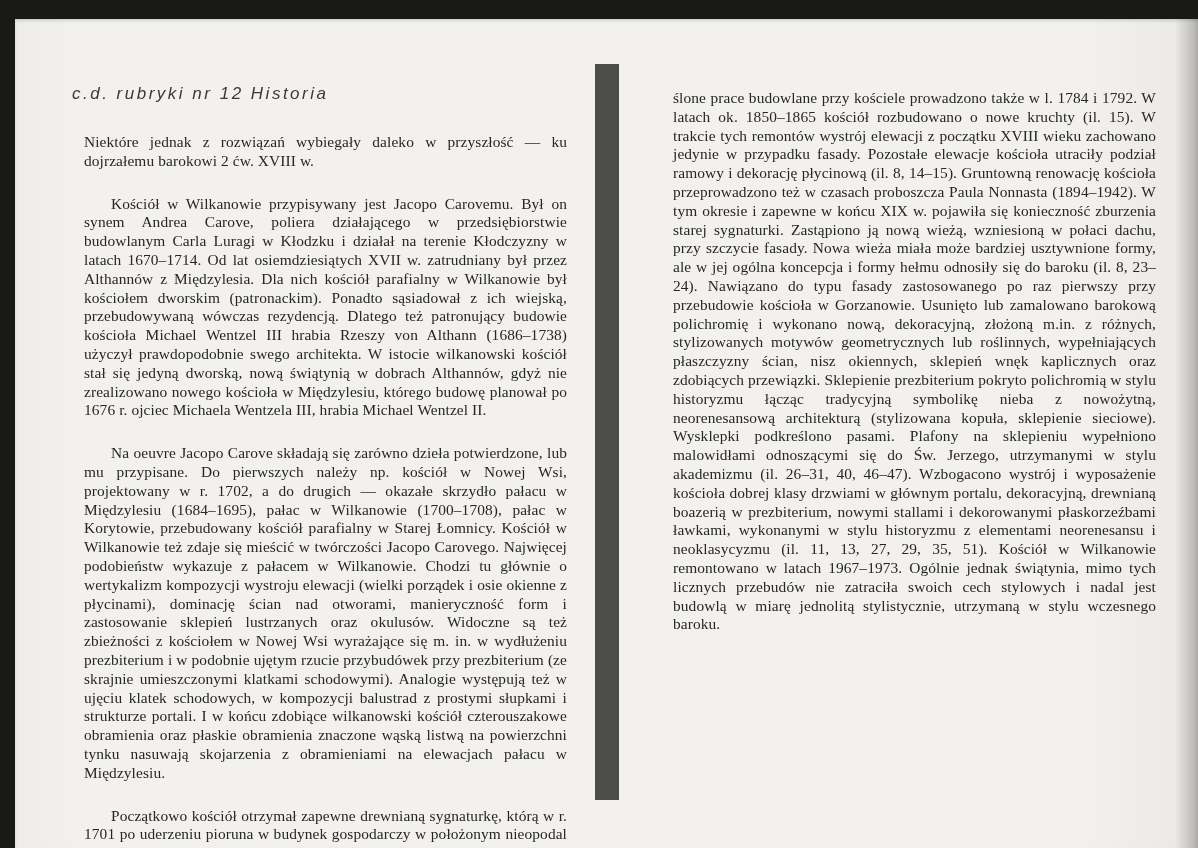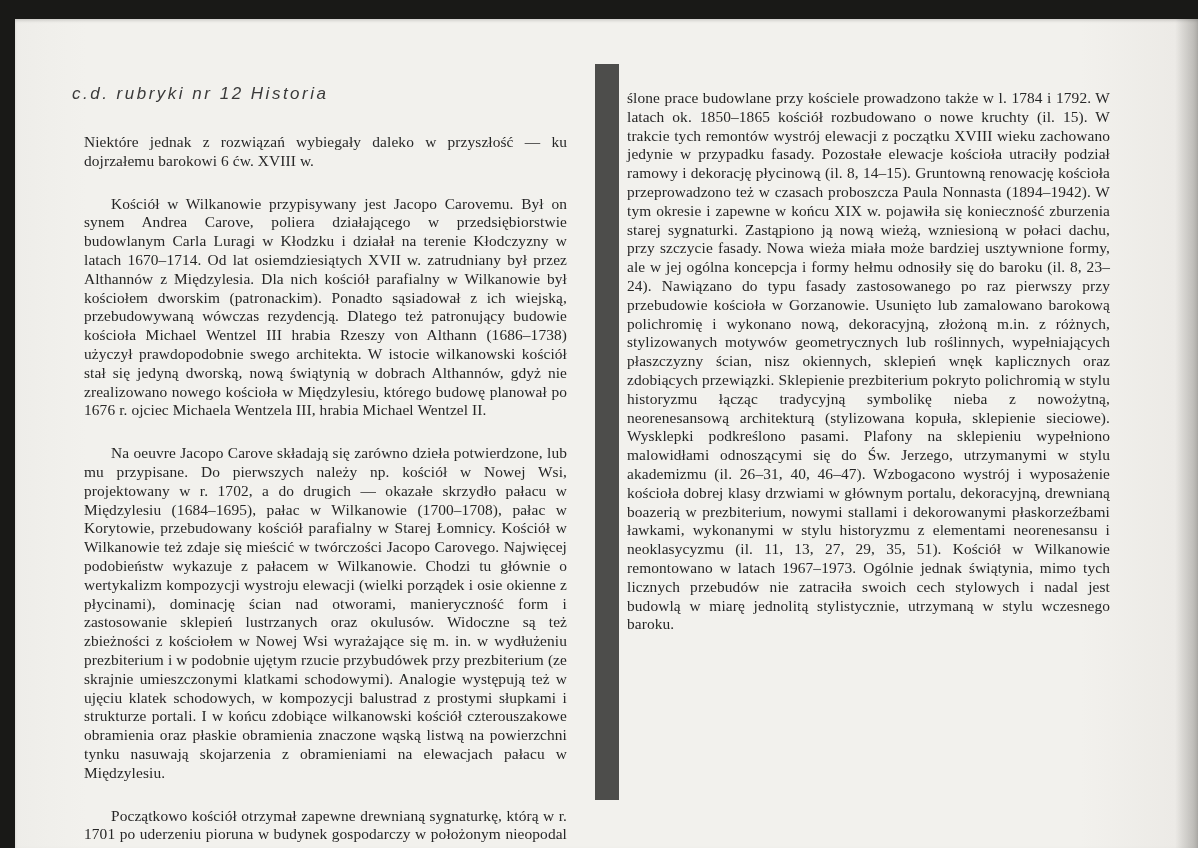--- a/index.html
+++ b/index.html
@@ -37,38 +37,38 @@
   }
   .col{
     position:absolute;
     text-align:justify;
     font-size:15.4px;
     line-height:18.8px;
     color:var(--ink);
     letter-spacing:0.1px;
   }
   .col-left{left:45px;top:90px;width:531px;}
-  .col-right{left:588px;top:46px;width:531px;}
+  .col-right{left:634px;top:46px;width:531px;}
   .col p{margin:0;}
   .col p.indent{text-indent:27px;font-family:Liberation Serif, serif;}
   .divider{
     position:absolute;
     left:580px;top:45px;
     width:2px;height:736px;
     background:var(--divider);
   }
 </style>
 </head>
 <body>
 
 <div class="page">
   <div class="column-header">c.d. rubryki nr 12 Historia</div>
 
   <div class="col col-left">
-      <p>Niektóre jednak z rozwiązań wybiegały daleko w przyszłość — ku dojrzałemu barokowi 6 ćw. XVIII w.</p>
+      <p>Niektóre jednak z rozwiązań wybiegały daleko w przyszłość — ku dojrzałemu barokowi 2 ćw. XVIII w.</p>
       <p class="indent">Kościół w Wilkanowie przypisywany jest Jacopo Carovemu. Był on synem Andrea Carove, poliera działającego w przedsiębiorstwie budowlanym Carla Luragi w Kłodzku i działał na terenie Kłodczyzny w latach 1670–1714. Od lat osiemdziesiątych XVII w. zatrudniany był przez Althannów z Międzylesia. Dla nich kościół parafialny w Wilkanowie był kościołem dworskim (patronackim). Ponadto sąsiadował z ich wiejską, przebudowywaną wówczas rezydencją. Dlatego też patronujący budowie kościoła Michael Wentzel III hrabia Rzeszy von Althann (1686–1738) użyczył prawdopodobnie swego architekta. W istocie wilkanowski kościół stał się jedyną dworską, nową świątynią w dobrach Althannów, gdyż nie zrealizowano nowego kościoła w Międzylesiu, którego budowę planował po 1676 r. ojciec Michaela Wentzela III, hrabia Michael Wentzel II.</p>
       <p class="indent">Na oeuvre Jacopo Carove składają się zarówno dzieła potwierdzone, lub mu przypisane. Do pierwszych należy np. kościół w Nowej Wsi, projektowany w r. 1702, a do drugich — okazałe skrzydło pałacu w Międzylesiu (1684–1695), pałac w Wilkanowie (1700–1708), pałac w Korytowie, przebudowany kościół parafialny w Starej Łomnicy. Kościół w Wilkanowie też zdaje się mieścić w twórczości Jacopo Carovego. Najwięcej podobieństw wykazuje z pałacem w Wilkanowie. Chodzi tu głównie o wertykalizm kompozycji wystroju elewacji (wielki porządek i osie okienne z płycinami), dominację ścian nad otworami, manieryczność form i zastosowanie sklepień lustrzanych oraz okulusów. Widoczne są też zbieżności z kościołem w Nowej Wsi wyrażające się m. in. w wydłużeniu prezbiterium i w podobnie ujętym rzucie przybudówek przy prezbiterium (ze skrajnie umieszczonymi klatkami schodowymi). Analogie występują też w ujęciu klatek schodowych, w kompozycji balustrad z prostymi słupkami i strukturze portali. I w końcu zdobiące wilkanowski kościół czterouszakowe obramienia oraz płaskie obramienia znaczone wąską listwą na powierzchni tynku nasuwają skojarzenia z obramieniami na elewacjach pałacu w Międzylesiu.</p>
       <p class="indent">Początkowo kościół otrzymał zapewne drewnianą sygnaturkę, którą w r. 1701 po uderzeniu pioruna w budynek gospodarczy w położonym nieopodal zespole pałacowym zastąpiono sygnaturką nową, murowaną. Już w XVIII stuleciu odnawiano kościół. Renowacje przeprowadzano w latach 1741 i 1750. Franz Bartsch wykonał w latach 1745–1755 obraz ołtarzowy, obrazy sztalugowe i freski. Freski przedstawiały treści o charakterze dydaktycznym. Bliżej nieokre-</p>
     </div>
 
   <div class="divider"></div>
 
   <div class="col col-right">
       <p>ślone prace budowlane przy kościele prowadzono także w l. 1784 i 1792. W latach ok. 1850–1865 kościół rozbudowano o nowe kruchty (il. 15). W trakcie tych remontów wystrój elewacji z początku XVIII wieku zachowano jedynie w przypadku fasady. Pozostałe elewacje kościoła utraciły podział ramowy i dekorację płycinową (il. 8, 14–15). Gruntowną renowację kościoła przeprowadzono też w czasach proboszcza Paula Nonnasta (1894–1942). W tym okresie i zapewne w końcu XIX w. pojawiła się konieczność zburzenia starej sygnaturki. Zastąpiono ją nową wieżą, wzniesioną w połaci dachu, przy szczycie fasady. Nowa wieża miała może bardziej usztywnione formy, ale w jej ogólna koncepcja i formy hełmu odnosiły się do baroku (il. 8, 23–24). Nawiązano do typu fasady zastosowanego po raz pierwszy przy przebudowie kościoła w Gorzanowie. Usunięto lub zamalowano barokową polichromię i wykonano nową, dekoracyjną, złożoną m.in. z różnych, stylizowanych motywów geometrycznych lub roślinnych, wypełniających płaszczyzny ścian, nisz okiennych, sklepień wnęk kaplicznych oraz zdobiących przewiązki. Sklepienie prezbiterium pokryto polichromią w stylu historyzmu łącząc tradycyjną symbolikę nieba z nowożytną, neorenesansową architekturą (stylizowana kopuła, sklepienie sieciowe). Wysklepki podkreślono pasami. Plafony na sklepieniu wypełniono malowidłami odnoszącymi się do Św. Jerzego, utrzymanymi w stylu akademizmu (il. 26–31, 40, 46–47). Wzbogacono wystrój i wyposażenie kościoła dobrej klasy drzwiami w głównym portalu, dekoracyjną, drewnianą boazerią w prezbiterium, nowymi stallami i dekorowanymi płaskorzeźbami ławkami, wykonanymi w stylu historyzmu z elementami neorenesansu i neoklasycyzmu (il. 11, 13, 27, 29, 35, 51). Kościół w Wilkanowie remontowano w latach 1967–1973. Ogólnie jednak świątynia, mimo tych licznych przebudów nie zatraciła swoich cech stylowych i nadal jest budowlą w miarę jednolitą stylistycznie, utrzymaną w stylu wczesnego baroku.</p>
     </div>

